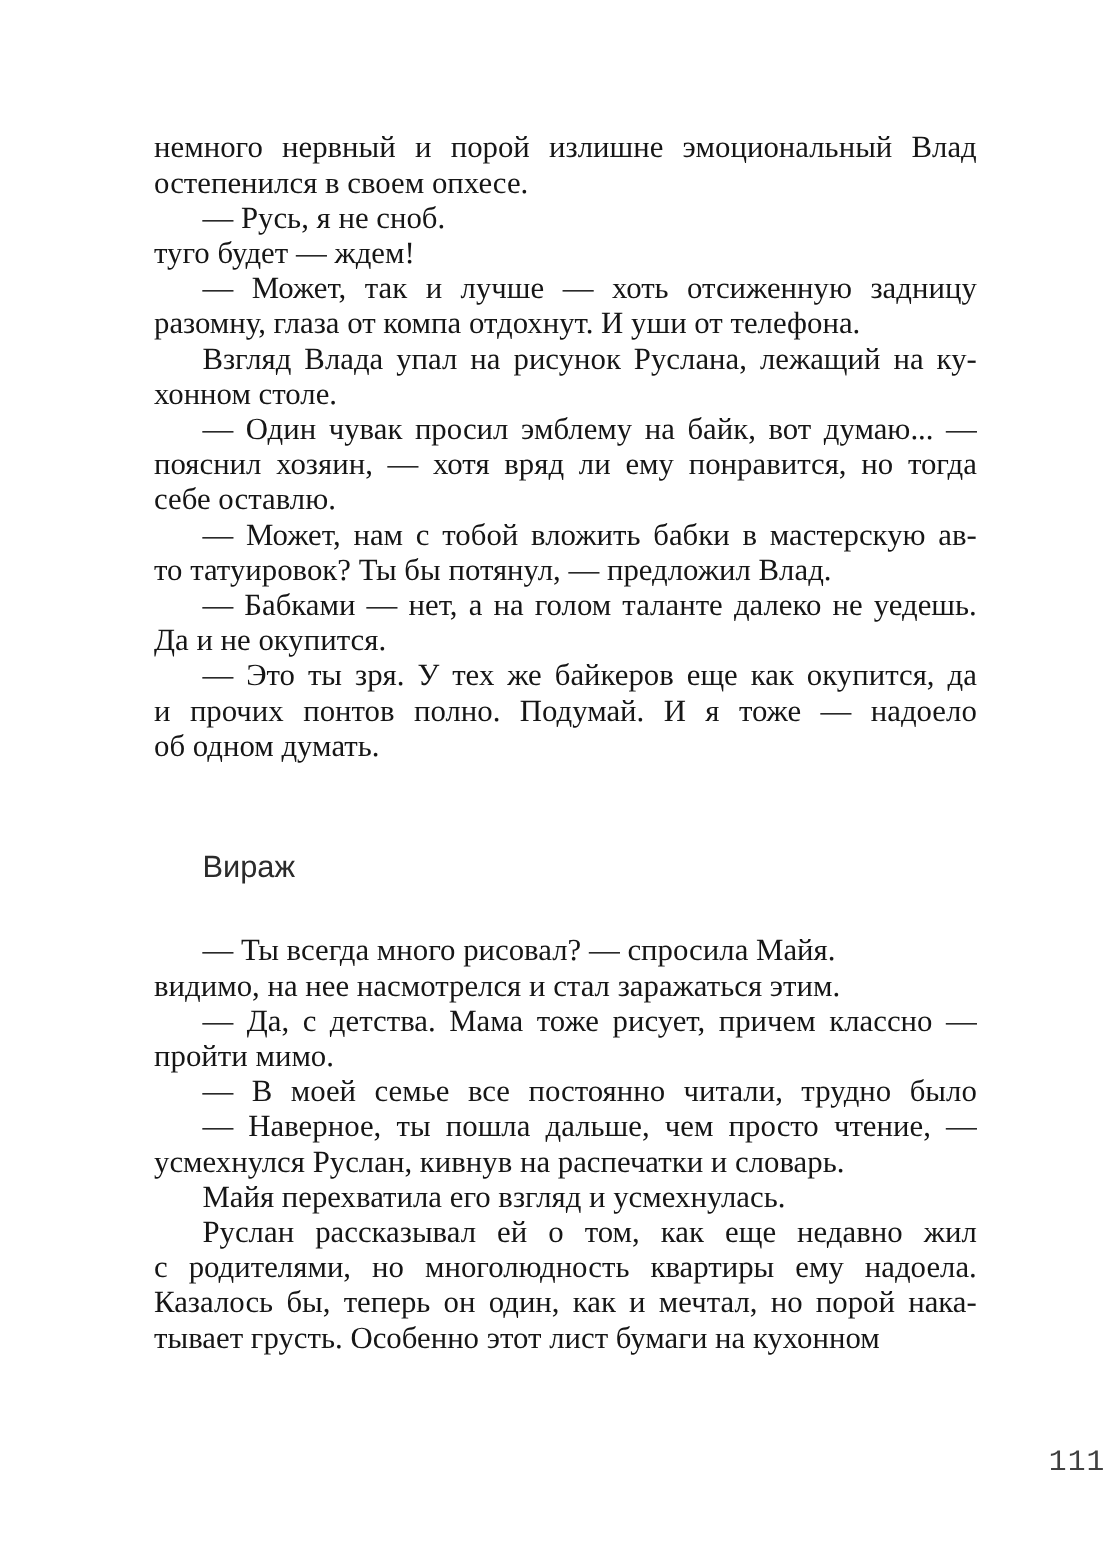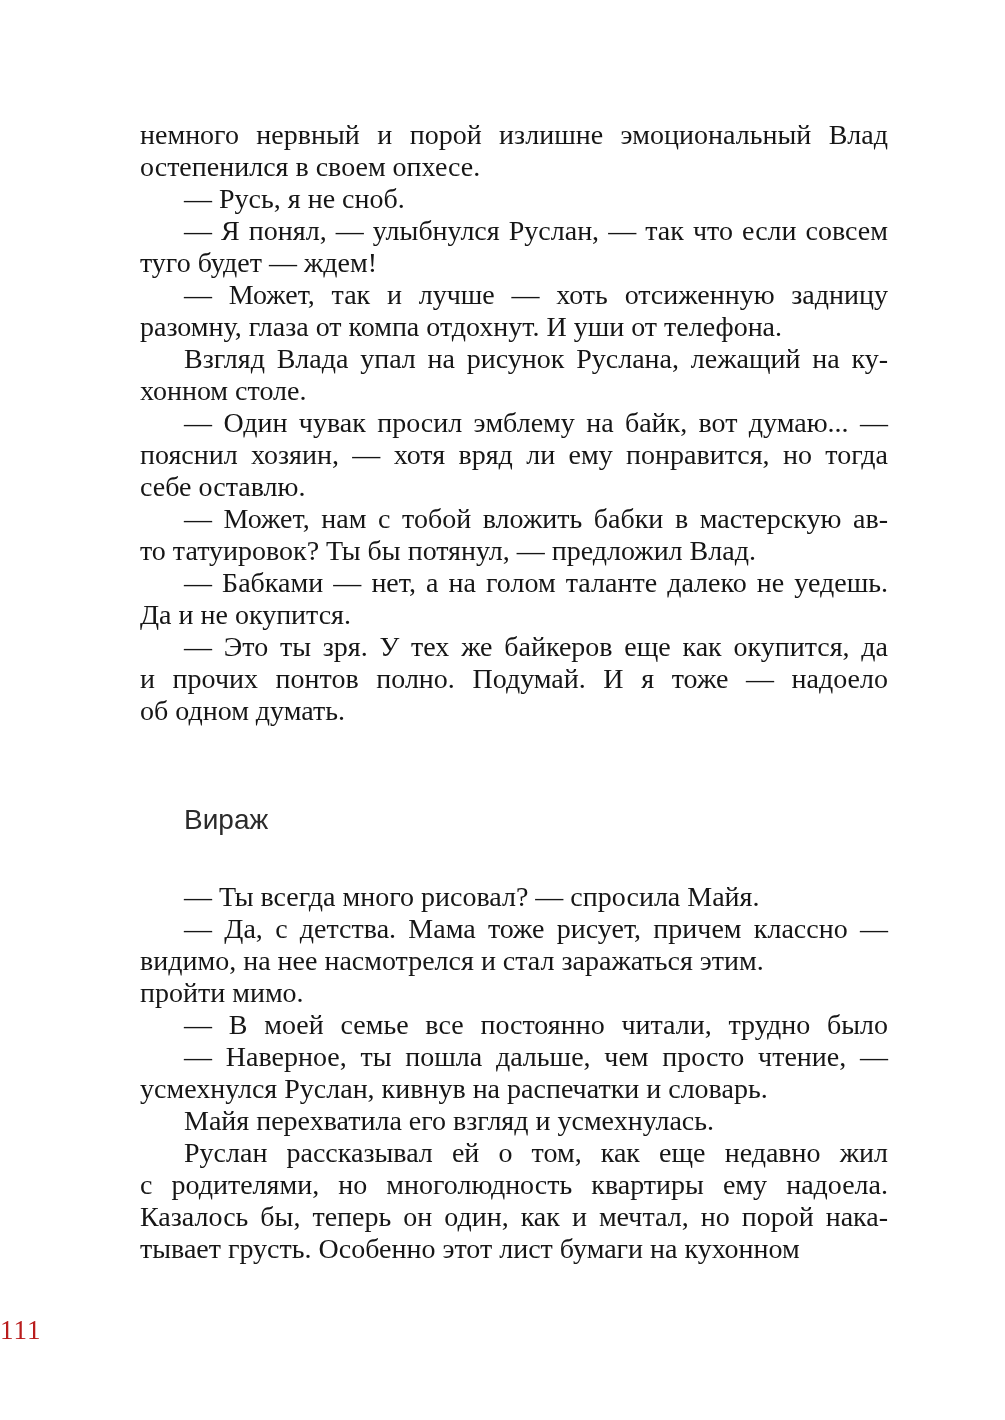--- a/index.html
+++ b/index.html
@@ -49,42 +49,41 @@
     padding-left: 44px;
     margin-top: 70px;
     margin-bottom: 38px;
     text-align: left;
   }
   .page-number {
     position: absolute;
     top: 1314px;
     left: 0;
     width: 1005px;
-    text-align: left;
-    font-family: Liberation Serif, serif;
+    text-align: right;
+    font-family: Liberation Mono, monospace;
     font-size: 27px;
     line-height: 32px;
-    color: #b91c1c;
+    color: #404040;
     letter-spacing: 1px;
   }
 </style>
 </head>
 <body>
 
 <div class="book-page">
   <div class="text-block">
       <div class="para">
         <div class="line">немного нервный и порой излишне эмоциональный Влад</div>
         <div class="line line--last">остепенился в своем опхесе.</div>
       </div>
       <div class="para">
         <div class="line line--last line--indent">— Русь, я не сноб.</div>
       </div>
       <div class="para">
-        <div class="line line--indent">— Я понял, — улыбнулся Руслан, — так что если совсем</div>
         <div class="line line--last">туго будет — ждем!</div>
       </div>
       <div class="para">
         <div class="line line--indent">— Может, так и лучше — хоть отсиженную задницу</div>
         <div class="line line--last">разомну, глаза от компа отдохнут. И уши от телефона.</div>
       </div>
       <div class="para">
         <div class="line line--indent">Взгляд Влада упал на рисунок Руслана, лежащий на ку-</div>
         <div class="line line--last">хонном столе.</div>
       </div>
@@ -104,22 +103,22 @@
       <div class="para">
         <div class="line line--indent">— Это ты зря. У тех же байкеров еще как окупится, да</div>
         <div class="line">и прочих понтов полно. Подумай. И я тоже — надоело</div>
         <div class="line line--last">об одном думать.</div>
       </div>
       <div class="chapter-heading">Вираж</div>
       <div class="para">
         <div class="line line--last line--indent">— Ты всегда много рисовал? — спросила Майя.</div>
       </div>
       <div class="para">
+        <div class="line line--last">видимо, на нее насмотрелся и стал заражаться этим.</div>
         <div class="line line--indent">— Да, с детства. Мама тоже рисует, причем классно —</div>
-        <div class="line line--last">видимо, на нее насмотрелся и стал заражаться этим.</div>
       </div>
       <div class="para">
         <div class="line line--last">пройти мимо.</div>
         <div class="line line--indent">— В моей семье все постоянно читали, трудно было</div>
       </div>
       <div class="para">
         <div class="line line--indent">— Наверное, ты пошла дальше, чем просто чтение, —</div>
         <div class="line line--last">усмехнулся Руслан, кивнув на распечатки и словарь.</div>
       </div>
       <div class="para">

